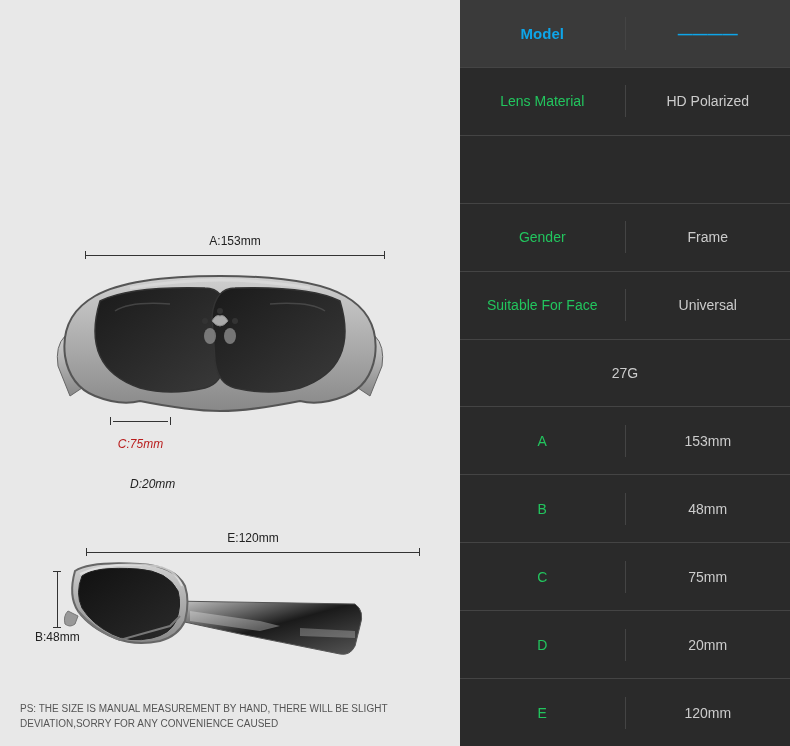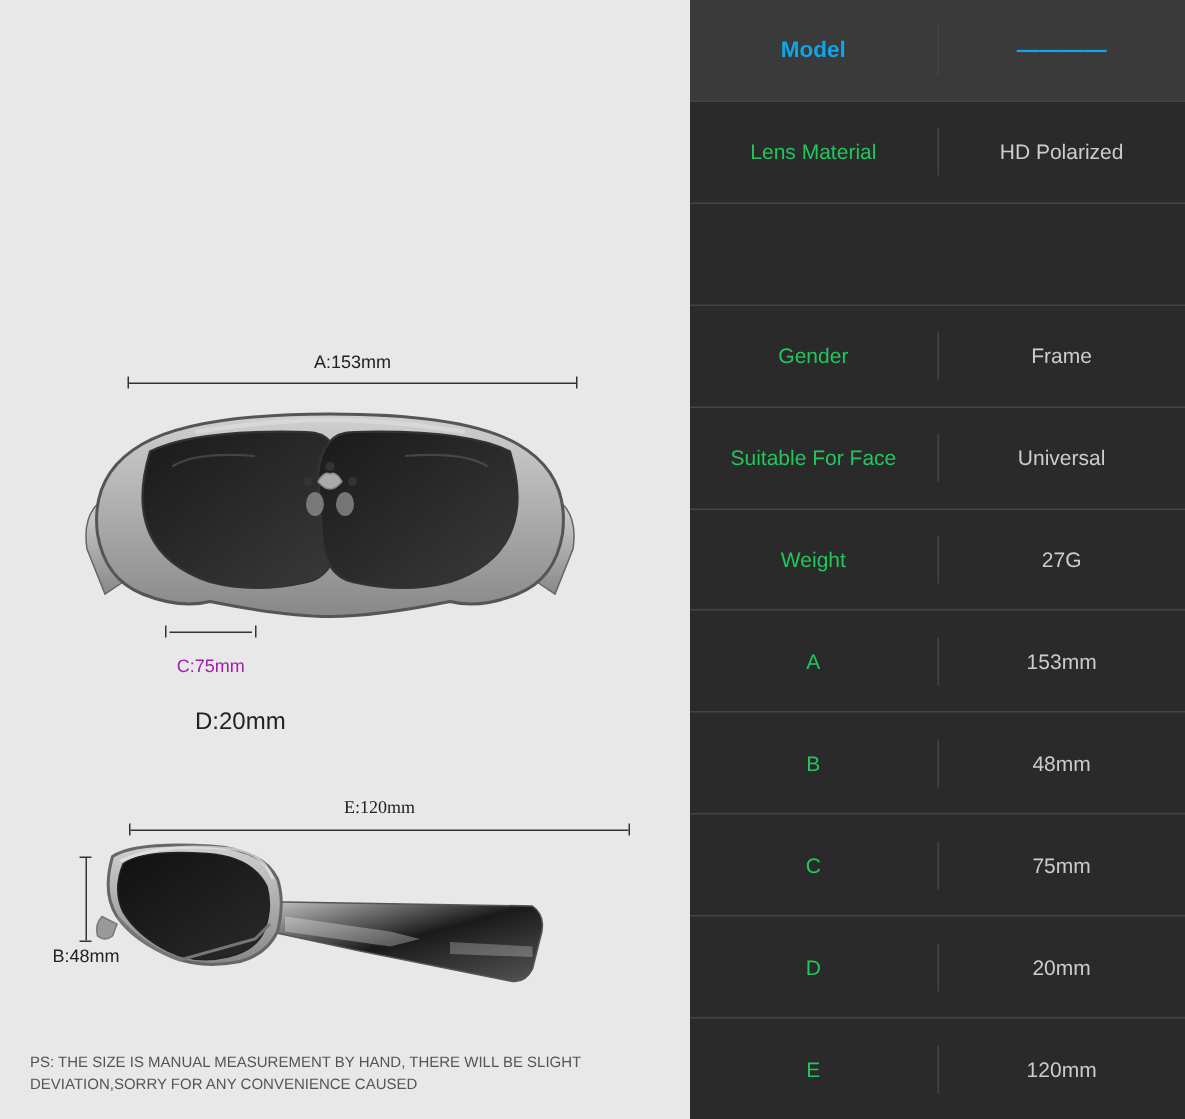--- a/index.html
+++ b/index.html
@@ -185,30 +185,30 @@
         <path d="M 275,45 Q 260,35 220,38" fill="none" stroke="#666" stroke-width="1.5" opacity="0.5"></path>
       </svg>
     </div>
 
     <div style="position:absolute;bottom:55px;left:80px;">
       <div style="display:flex;align-items:center;gap:2px;">
         <div class="tick"></div>
         <div class="hbar" style="width:55px;"></div>
         <div class="tick"></div>
       </div>
-      <div style="font-size:12px;color:#a21caf;text-align:center;margin-top:12px;">C:75mm</div>
-    </div>
-
-    <div style="position:absolute;bottom:15px;left:100px;font-size:16px;color:#222;">D:20mm</div>
+      <div style="font-size:12px;color:#b91c1c;text-align:center;margin-top:12px;font-style:italic;">C:75mm</div>
+    </div>
+
+    <div style="position:absolute;bottom:15px;left:100px;font-size:12px;color:#222;font-style:italic;">D:20mm</div>
 
   </div>
 
   <div class="side-view">
 
-    <div style="position:absolute;top:5px;left:56px;right:20px;font-family:Liberation Serif, serif;">
+    <div style="position:absolute;top:5px;left:56px;right:20px;">
       <div style="text-align:center;font-size:12px;color:#222;margin-bottom:3px;">E:120mm</div>
       <div style="display:flex;align-items:center;width:100%;">
         <div class="tick"></div>
         <div class="hbar" style="flex:1;"></div>
         <div class="tick"></div>
       </div>
     </div>
 
     <div style="position:absolute;left:5px;top:45px;display:flex;flex-direction:column;align-items:center;">
       <div class="tick" style="width:8px;height:1px;background:#333;"></div>
@@ -271,21 +271,20 @@
   </div>
   <div class="table-row">
     <div class="col-left">Gender</div>
     <div class="col-right">Frame</div>
   </div>
   <div class="table-row">
     <div class="col-left">Suitable For Face</div>
     <div class="col-right">Universal</div>
   </div>
   <div class="table-row">
-    <div class="col-left">Weight</div>
     <div class="col-right">27G</div>
   </div>
   <div class="table-row">
     <div class="col-left">A</div>
     <div class="col-right">153mm</div>
   </div>
   <div class="table-row">
     <div class="col-left">B</div>
     <div class="col-right">48mm</div>
   </div>

